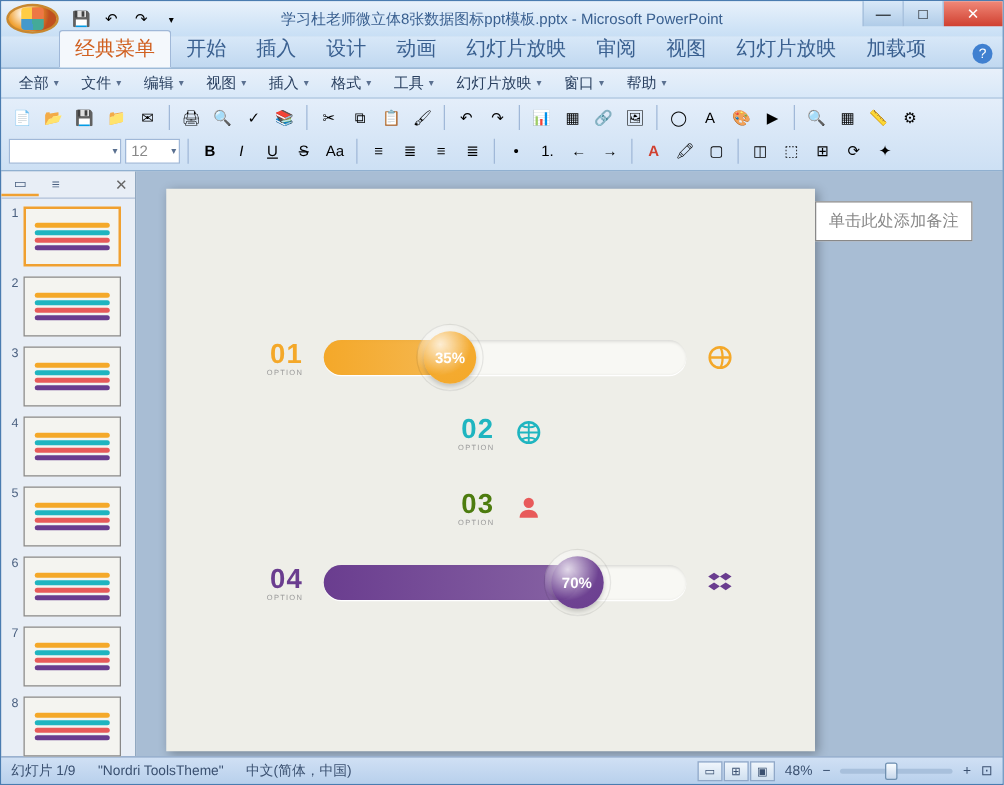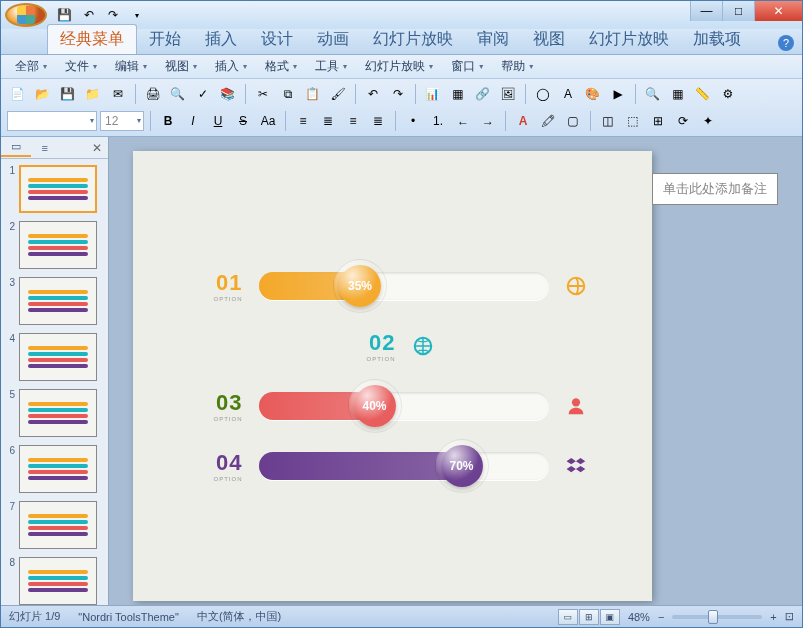--- a/index.html
+++ b/index.html
@@ -44,41 +44,42 @@
 .slide-canvas{flex:1;background:#eeeee8;box-shadow:2px 2px 8px rgba(0,0,0,.3);display:flex;flex-direction:column;justify-content:center;align-items:center;gap:28px;padding:40px 0}
 .bar-row{display:flex;align-items:center;gap:16px}
 .bar-label{width:50px;text-align:right}
 .bar-num{font-size:22px;font-weight:700;letter-spacing:1px}
 .bar-sub{font-size:6px;color:#999;letter-spacing:1px}
 .bar-track{width:290px;height:28px;border-radius:14px;background:#f8f8f4;box-shadow:inset 1px 1px 3px rgba(0,0,0,.15),0 1px 0 #fff;position:relative}
 .bar-fill{height:100%;border-radius:14px;position:absolute;left:0;top:0}
 .bar-bubble{position:absolute;width:42px;height:42px;border-radius:50%;top:-7px;transform:translateX(-50%);display:flex;align-items:center;justify-content:center;color:#fff;font-size:12px;font-weight:700;box-shadow:0 2px 4px rgba(0,0,0,.2)}
 .bar-bubble::before{content:"";position:absolute;inset:-6px;border-radius:50%;border:1px solid rgba(0,0,0,.08);background:radial-gradient(circle at 35% 30%,rgba(255,255,255,.8),rgba(255,255,255,0) 50%)}
 .bar-icon{width:28px;font-size:20px;text-align:center}
-.notes{height:32px;background:#fff;border:1px solid #888;margin-top:22px;padding:6px 10px;color:#888;font-size:13px}
+.notes{height:32px;background:#fff;border:1px solid #888;margin-top:10px;padding:6px 10px;color:#888;font-size:13px}
 .statusbar{height:22px;background:linear-gradient(#d0e0f4,#b8d0ec);display:flex;align-items:center;padding:0 8px;font-size:11px;color:#3a5070;gap:18px;border-top:1px solid #90a8c8}
 .status-right{margin-left:auto;display:flex;align-items:center;gap:8px}
 .view-btns{display:flex;gap:1px}
 .view-btn{width:20px;height:16px;background:linear-gradient(#f0f6fc,#d0e0f0);border:1px solid #90a8c8;display:flex;align-items:center;justify-content:center;cursor:pointer;font-size:9px}
 .zoom-slider{width:90px;height:4px;background:#a8c0dc;border-radius:2px;position:relative}
 .zoom-thumb{position:absolute;width:10px;height:14px;background:linear-gradient(#f8fcff,#c8d8ec);border:1px solid #7090b0;border-radius:2px;top:-5px;left:40%}
 svg{display:block}
 </style>
 </head>
 <body>
 
 <div class="window">
   <div class="titlebar">
     <div class="office-btn"></div>
     <div class="qat">
       <div class="qat-btn">💾</div>
       <div class="qat-btn">↶</div>
       <div class="qat-btn">↷</div>
       <div class="qat-btn" style="font-size:8px">▾</div>
     </div>
+    <div class="title-text">学习杜老师微立体8张数据图标ppt模板.pptx - Microsoft PowerPoint</div>
     <div class="win-controls">
       <div class="win-btn min">—</div>
       <div class="win-btn max">□</div>
       <div class="win-btn close">✕</div>
     </div>
   </div>
 
   <div class="ribbon-tabs">
     <div class="rtab active">经典菜单</div>
     <div class="rtab">开始</div>
@@ -284,24 +285,20 @@
               <svg width="22" height="22" viewBox="0 0 24 24">
                 <circle cx="12" cy="12" r="9" fill="none" stroke="#1fb5c0" stroke-width="2.2"></circle>
                 <path d="M3 12h18M12 3v18M6 6c3 2 9 2 12 0M6 18c3-2 9-2 12 0" fill="none" stroke="#1fb5c0" stroke-width="1.6"></path>
               </svg>
             </div>
           </div>
           <div class="bar-row">
     <div class="bar-label">
       <div class="bar-num" style="color:#4d7c0f">03</div>
       <div class="bar-sub">OPTION</div>
-    </div>
-    <div class="bar-track">
-      <div class="bar-fill" style="width:40%;background:linear-gradient(90deg,#e85a5a,#e85a5acc)"></div>
-      <div class="bar-bubble" style="left:40%;background:radial-gradient(circle at 35% 30%,#e85a5aee,#e85a5a)">40%</div>
     </div>
     <div class="bar-icon">
               <svg width="22" height="22" viewBox="0 0 24 24" fill="#e85a5a">
                 <circle cx="12" cy="8" r="4.5"></circle>
                 <path d="M4 21c0-4.5 3.6-7 8-7s8 2.5 8 7z"></path>
               </svg>
             </div>
           </div>
           <div class="bar-row">
     <div class="bar-label">

